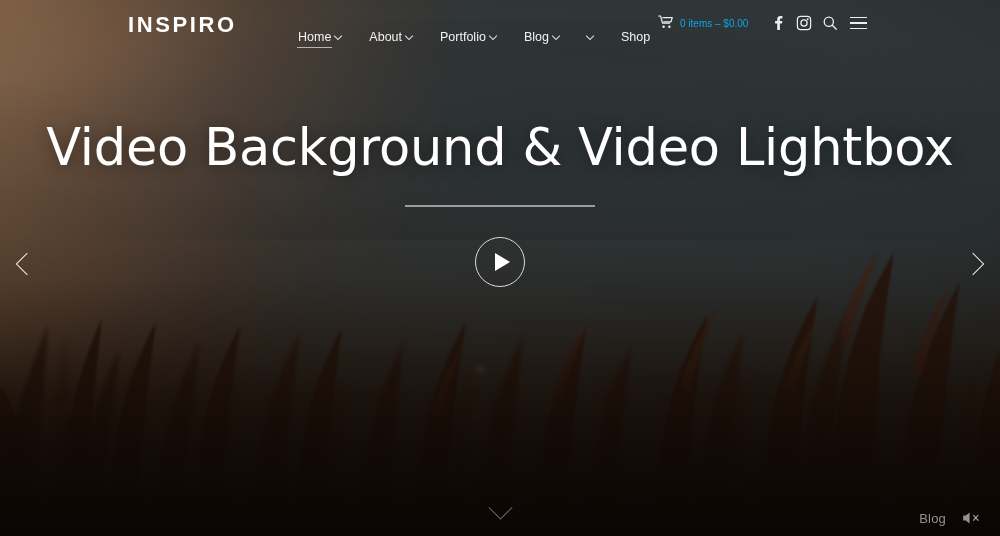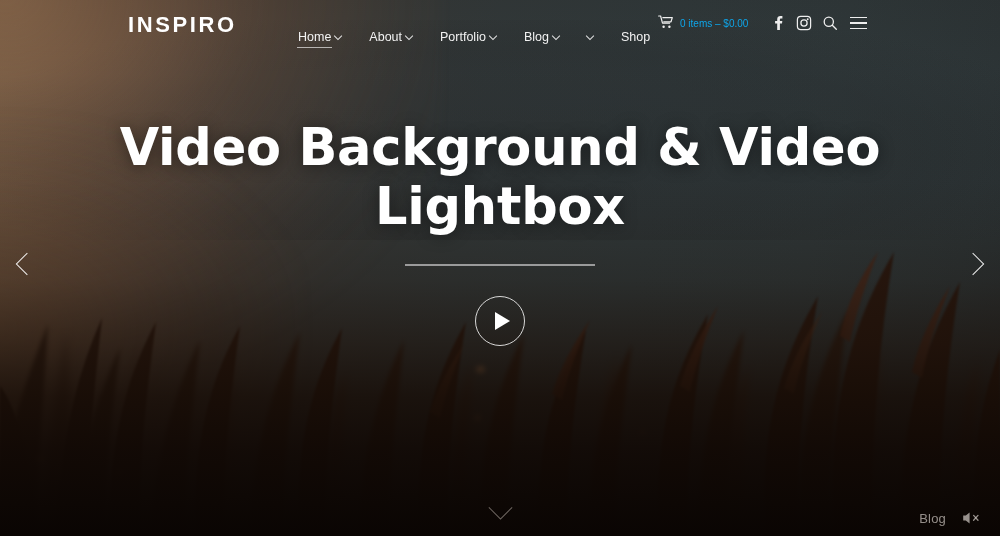--- a/index.html
+++ b/index.html
@@ -124,21 +124,21 @@
     align-items:center; justify-content:center; gap:4px; cursor:pointer; }
   .hamburger i { display:block; width:17px; height:1.4px; background:#eee; }
 
   
   .hero {
     position:absolute; left:0; right:0; top:118px; z-index:30;
     text-align:center;
   }
   .hero h1 {
     font-family:"DejaVu Sans", sans-serif;
-    font-weight:700;
+    font-weight:400;
     font-size:51px;
     line-height:1.16;
     letter-spacing:-0.2px;
     color:#fff;
     text-shadow:0 1px 16px rgba(0,0,0,.42);
   }
   .hero-divider {
     width:190px; height:1.5px; margin:28px auto 0;
     background:rgba(222,222,222,0.62);
   }

